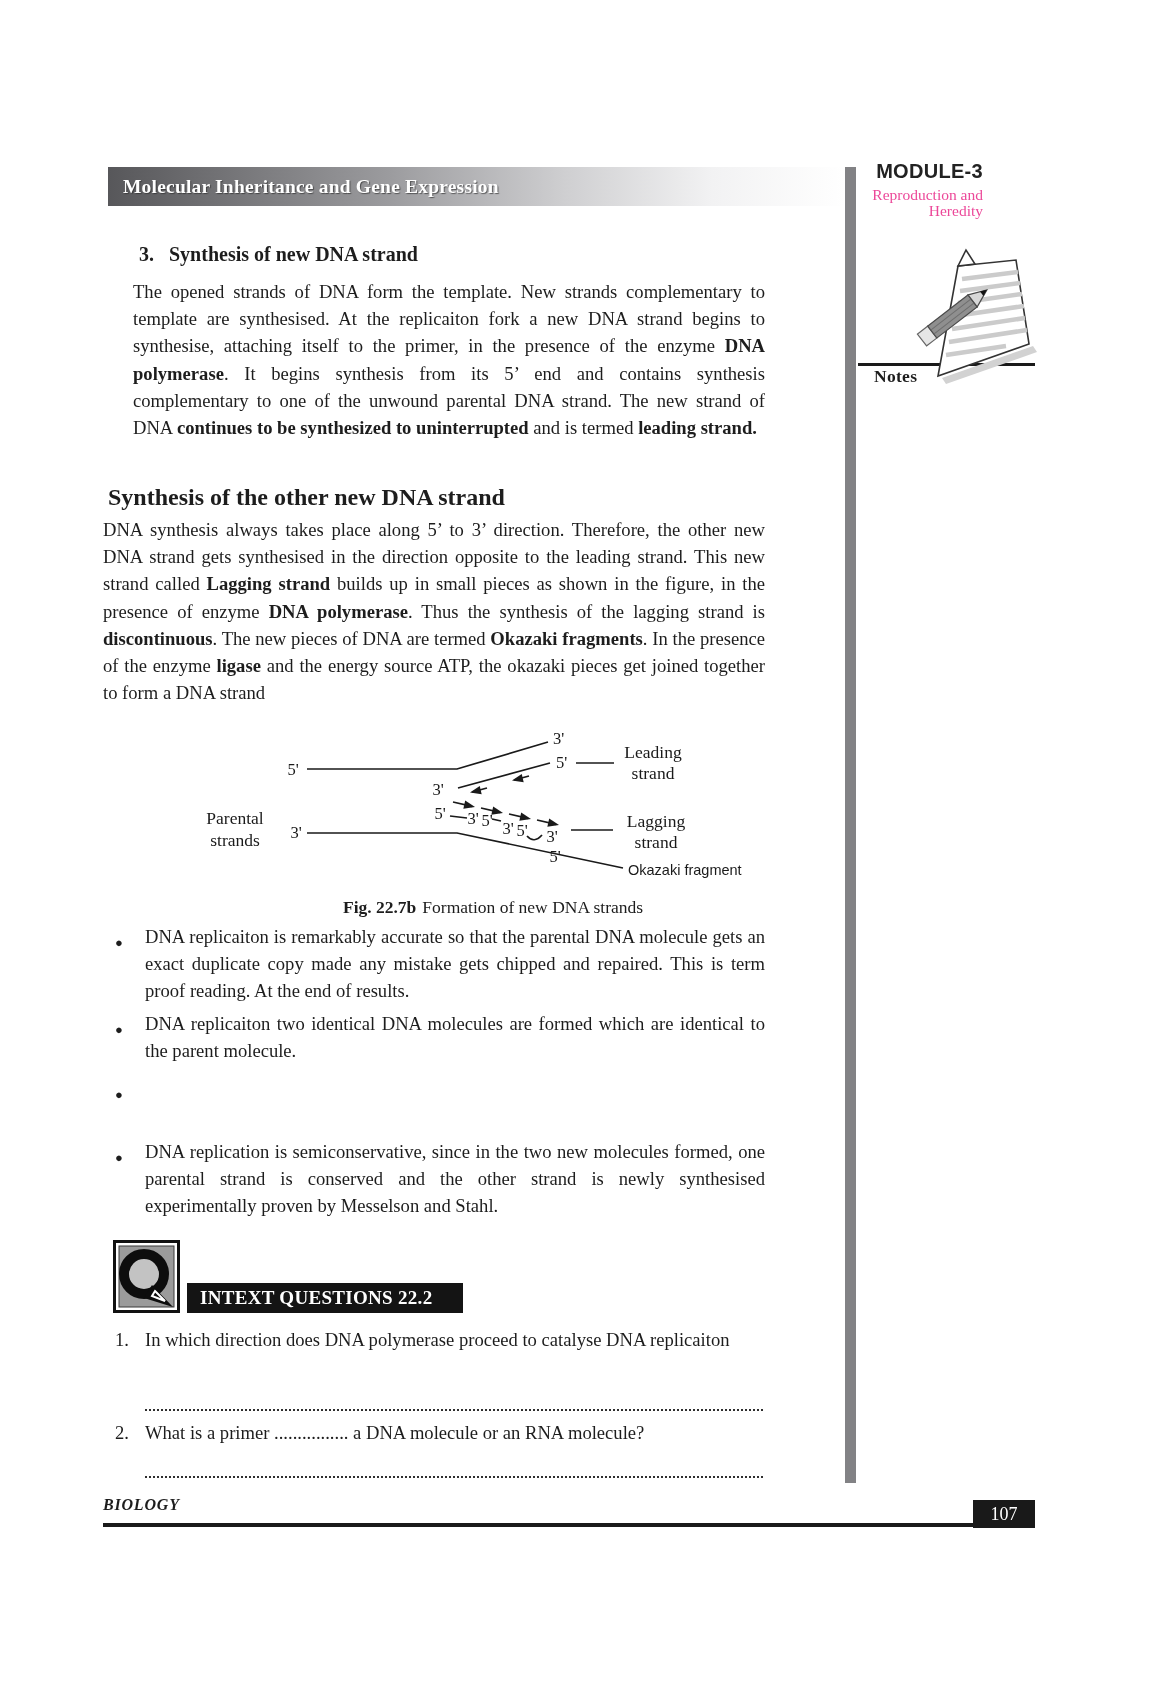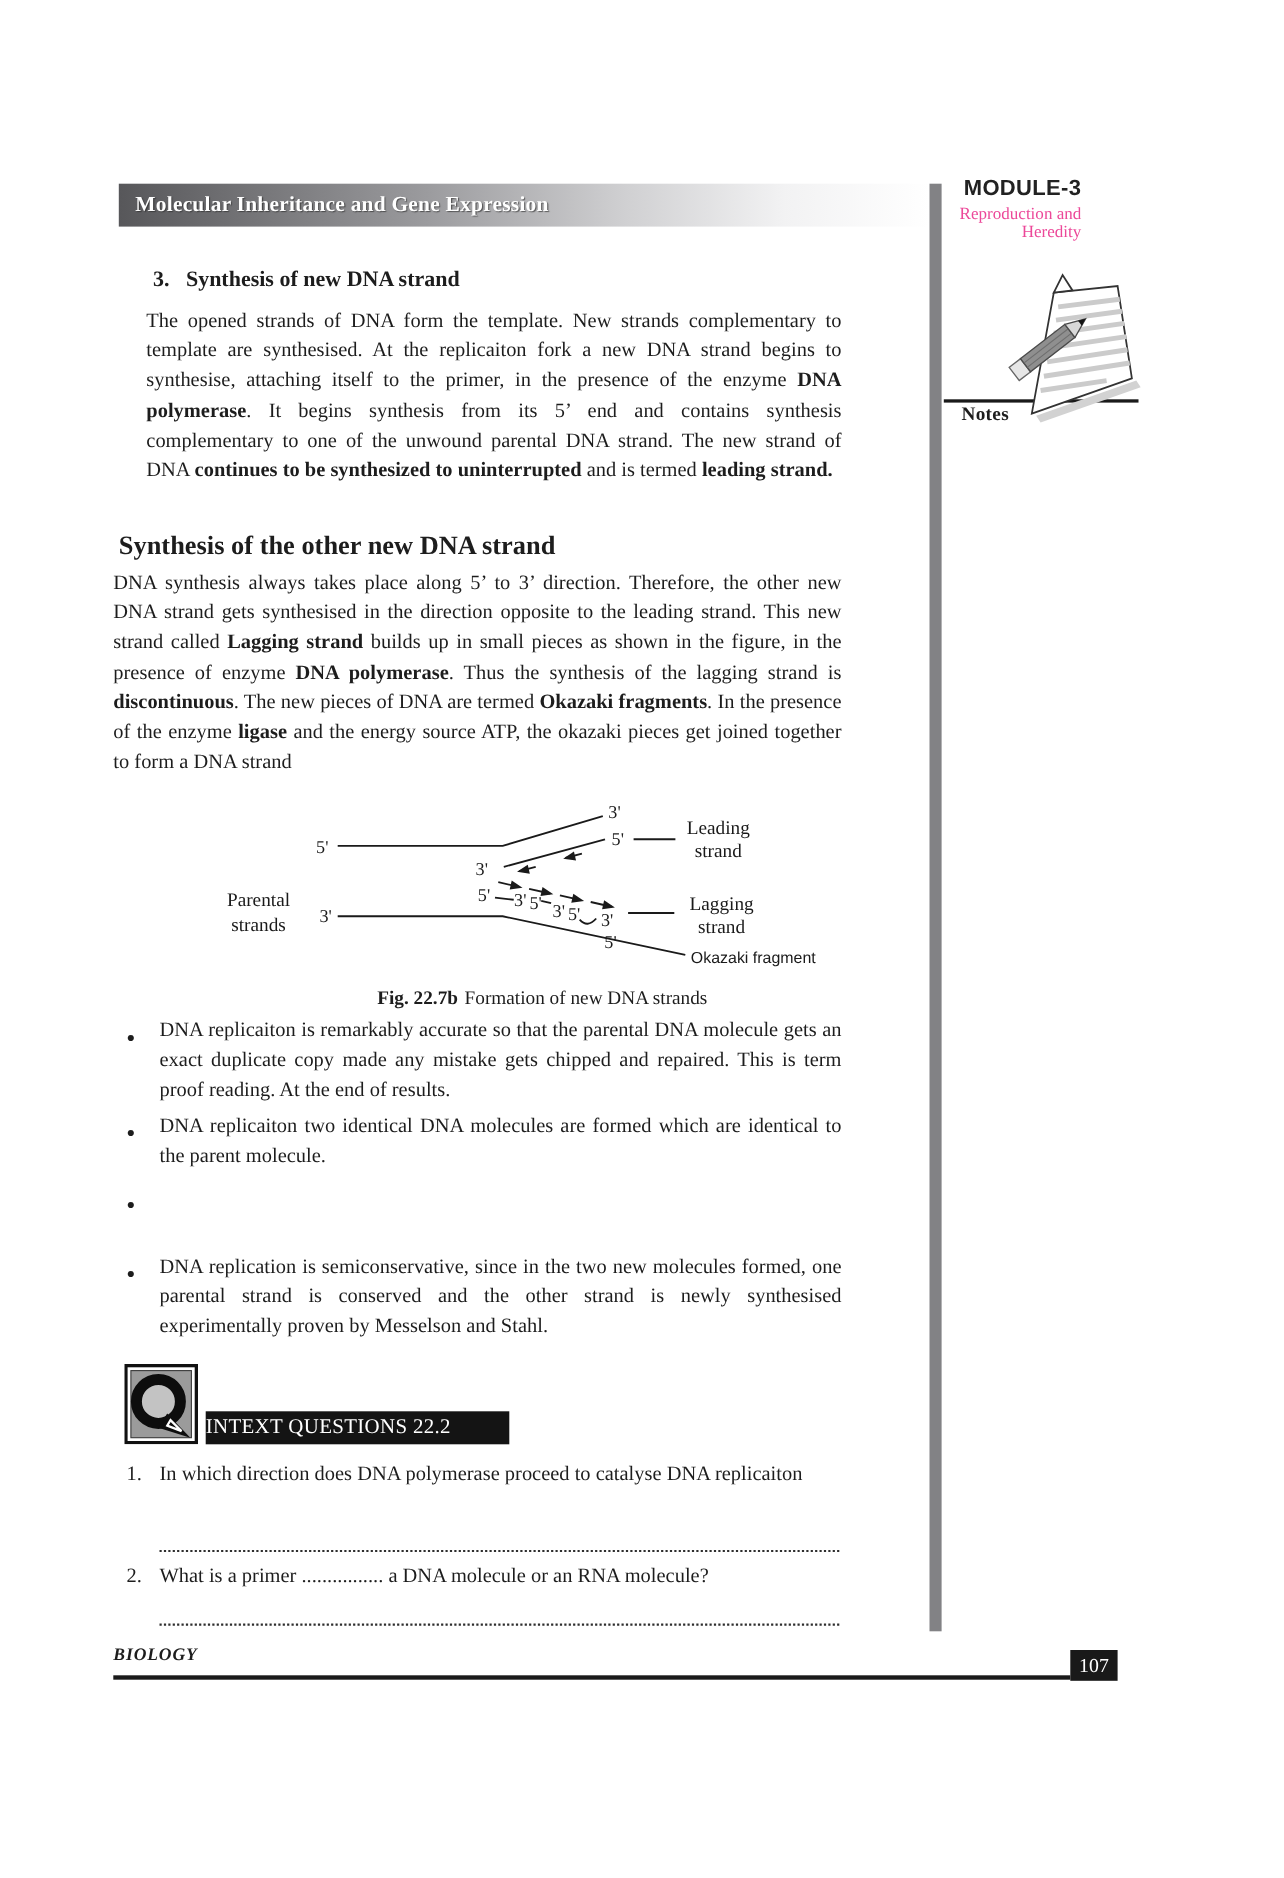--- a/index.html
+++ b/index.html
@@ -36,31 +36,31 @@
   .fig-caption .cap-b{font-weight:bold;margin-right:6px;}
 
   
   .bullet{left:115px;width:650px;font-size:18.6px;line-height:27.2px;text-align:justify;padding-left:30px;box-sizing:border-box;}
   .bullet .mark{position:absolute;left:0;top:6px;font-size:13px;}
   .b1{top:923px;} .b2{top:1010px;} .b3{top:1075px;} .b4{top:1138px;}
 
   
   .q-icon{left:113px;top:1240px;}
   .intext-bar{left:187px;top:1283px;width:276px;height:30px;background:#141414;}
-  .intext-bar span{display:block;color:#fff;font-weight:normal;font-size:19px;line-height:30px;letter-spacing:.3px;white-space:nowrap;border-radius:15px;}
+  .intext-bar span{display:block;color:#fff;font-weight:bold;font-size:19px;line-height:30px;padding-left:13px;letter-spacing:.3px;white-space:nowrap;border-radius:15px;}
   .question{left:115px;width:650px;font-size:18.6px;line-height:24.5px;padding-left:30px;box-sizing:border-box;}
   .question .qnum{position:absolute;left:0;top:0;}
   .q1{top:1328px;} .q2{top:1421px;}
   .dotline{left:145px;width:618px;height:13px;border-bottom:2px dotted #2e2e2e;}
   .d1{top:1396px;} .d2{top:1463px;}
 
   
   .book{left:103px;top:1496px;font-style:italic;font-weight:bold;font-size:16px;letter-spacing:.8px;}
   .foot-rule{left:103px;top:1523px;width:870px;height:3.6px;background:#1a1a1a;}
-  .page-box{left:973px;top:1500px;width:43px;height:28px;background:#191919;color:#fff;
+  .page-box{left:973px;top:1500px;width:62px;height:28px;background:#191919;color:#fff;
    text-align:center;font-size:18px;line-height:28px;}
 </style>
 </head>
 <body>
 
 <div class="page">
 
   <div class="abs chapter-bar">
     <div class="title">Molecular Inheritance and Gene Expression</div>
   </div>

